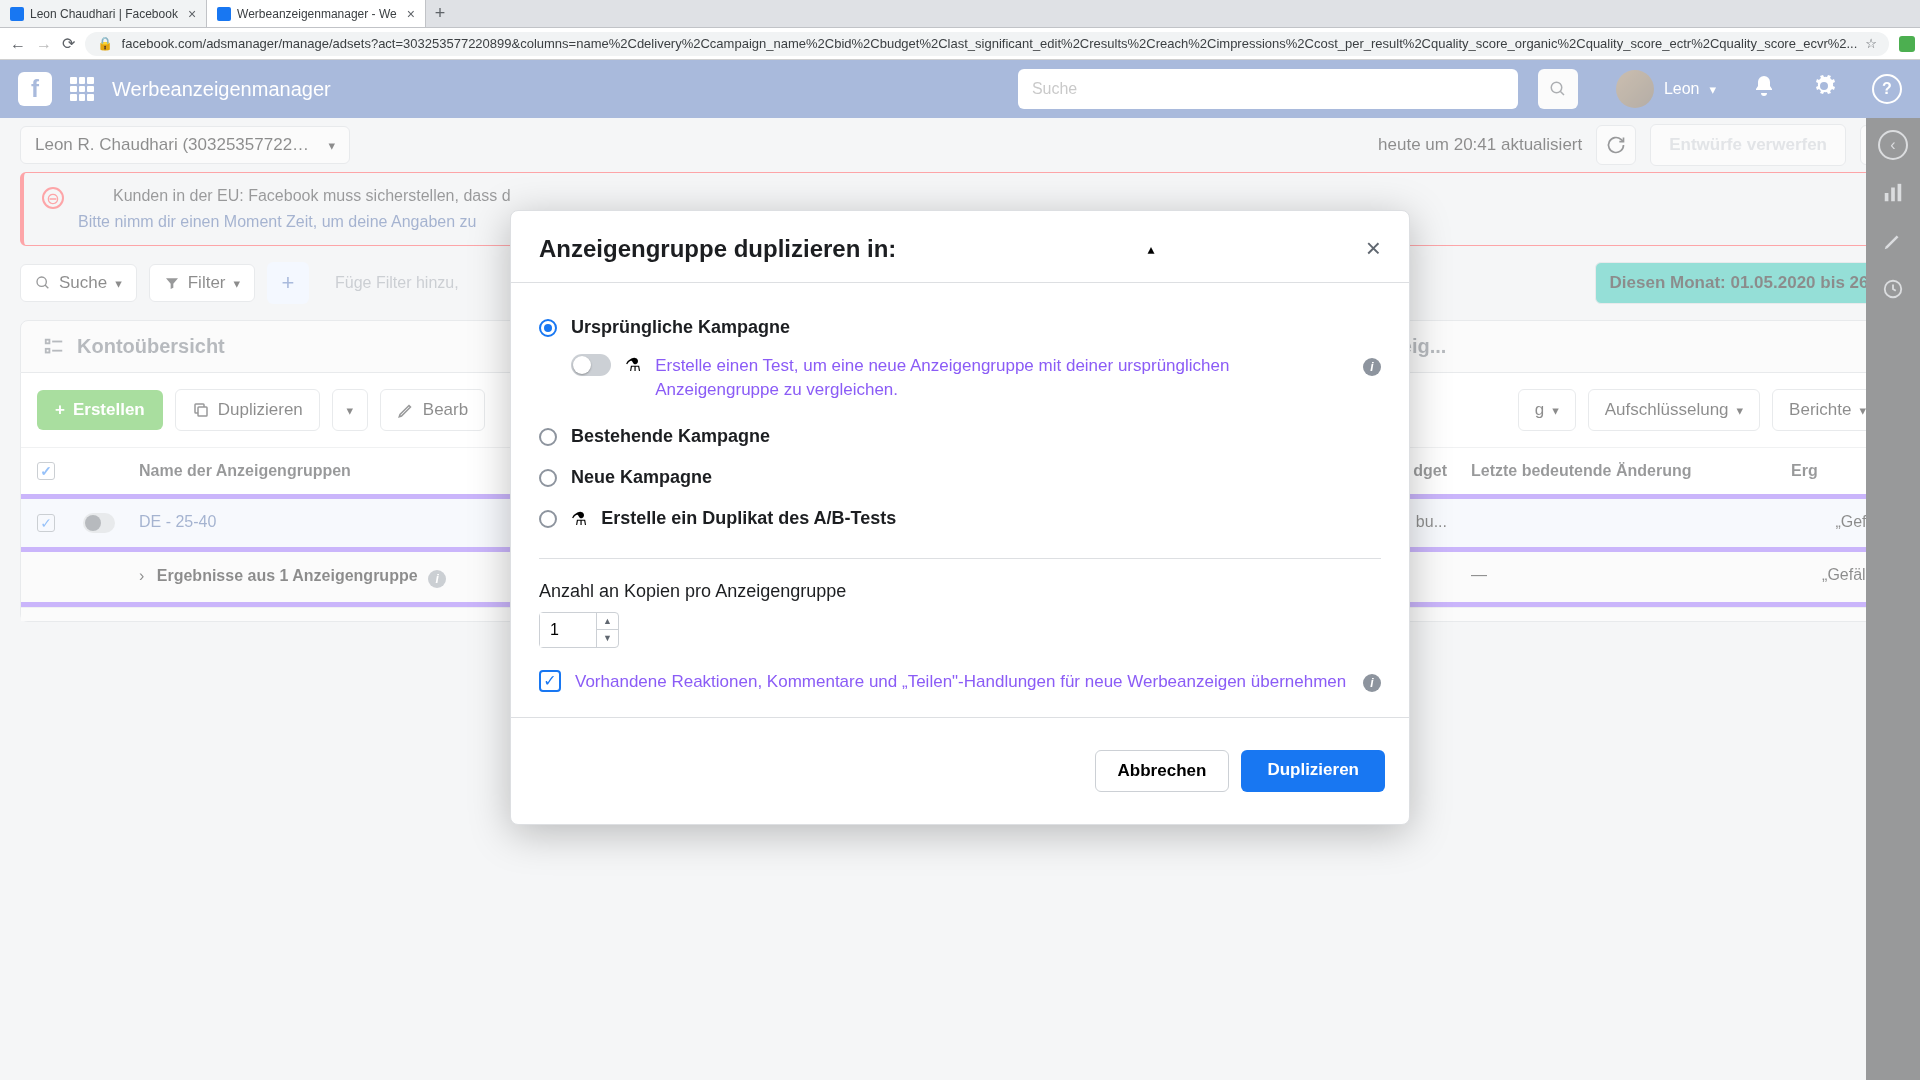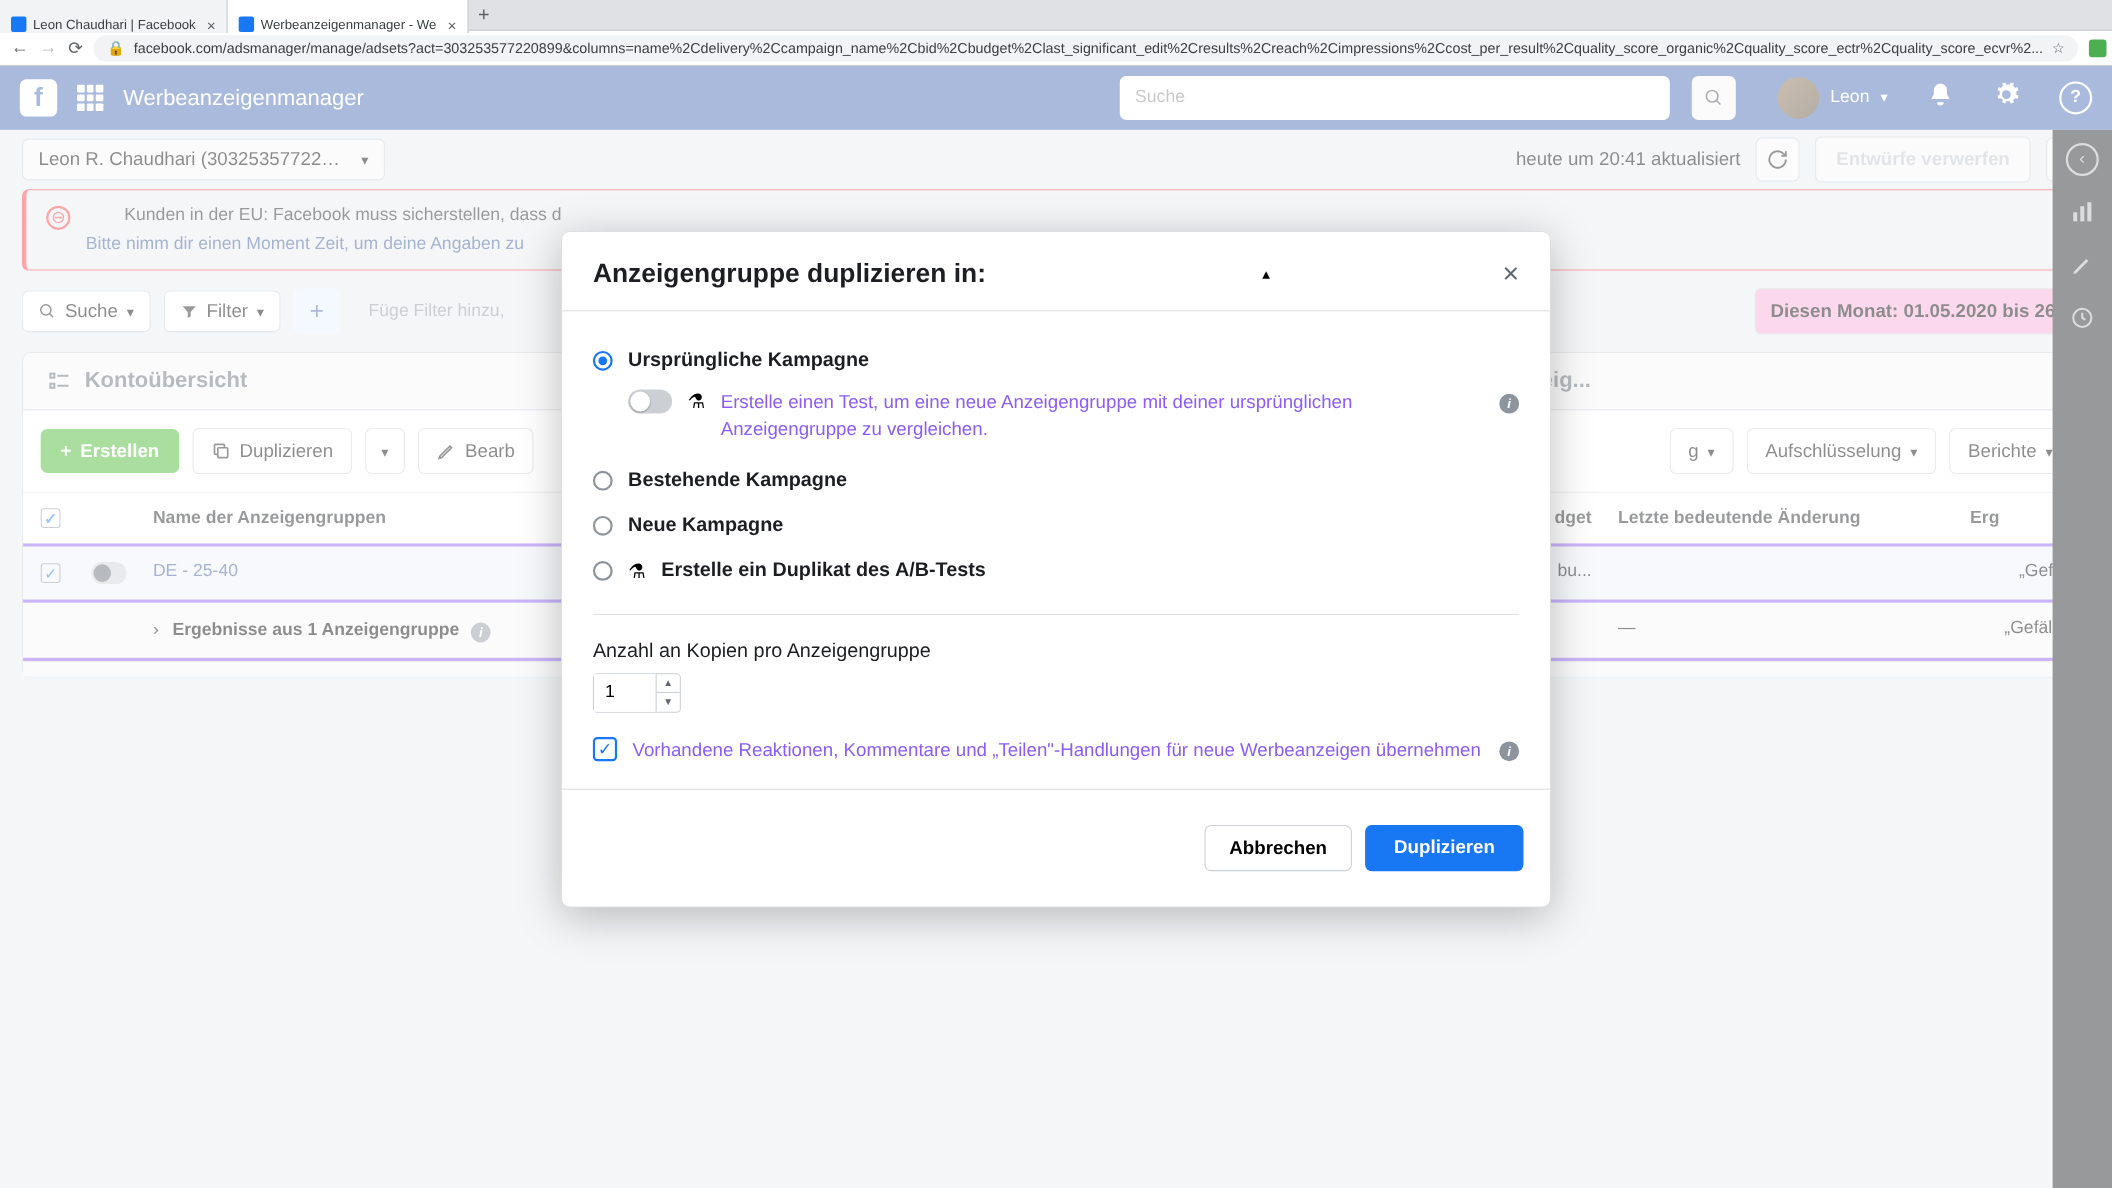--- a/index.html
+++ b/index.html
@@ -1,20 +1,20 @@
 <!DOCTYPE html>
 <html><head>
 <meta charset="utf-8">
 <style>
 * { margin: 0; padding: 0; box-sizing: border-box; font-family: -apple-system, BlinkMacSystemFont, "Segoe UI", Helvetica, Arial, sans-serif; }
 body { background: #e9eaed; overflow: hidden; width: 1920px; height: 1080px; }
 
 
 .browser-chrome { background: #dfe1e5; height: 28px; display: flex; align-items: stretch; border-bottom: 1px solid #c1c3c7; }
-.tab { display: flex; padding: 15px 10px; font-size: 12px; color: #3c4043; gap: 6px; max-width: 220px; background: #f1f3f4; border-right: 1px solid #c1c3c7; }
+.tab { display: flex; align-items: center; padding: 0 10px; font-size: 12px; color: #3c4043; gap: 6px; max-width: 220px; background: #f1f3f4; border-right: 1px solid #c1c3c7; }
 .tab.active { background: #fff; }
 .tab .favicon { width: 14px; height: 14px; border-radius: 2px; }
 .tab .close-x { color: #5f6368; font-size: 14px; margin-left: 4px; }
 .tab-plus { width: 28px; display: flex; align-items: center; justify-content: center; color: #5f6368; font-size: 18px; }
 
 .url-bar-row { background: #fff; height: 32px; display: flex; align-items: center; padding: 0 10px; gap: 10px; border-bottom: 1px solid #d0d0d0; }
 .nav-btn { color: #5f6368; font-size: 16px; }
 .url-field { flex: 1; background: #f1f3f4; border-radius: 14px; height: 24px; display: flex; align-items: center; padding: 0 12px; font-size: 13px; color: #3c4043; gap: 8px; }
 .url-icons { display: flex; gap: 8px; align-items: center; }
 .ext-icon { width: 16px; height: 16px; border-radius: 3px; }
@@ -44,35 +44,35 @@
 .eu-notice { margin: 0 20px 16px; border: 1px solid #fa383e; border-left: 4px solid #fa383e; border-radius: 6px; padding: 14px 48px 14px 18px; position: relative; display: flex; gap: 14px; }
 .eu-icon { width: 22px; height: 22px; border: 2px solid #fa383e; border-radius: 50%; display: flex; align-items: center; justify-content: center; color: #fa383e; flex-shrink: 0; }
 .eu-text1 { font-size: 16px; color: #1c1e21; margin-left: 35px; }
 .eu-text2 { font-size: 16px; color: #385898; margin-top: 8px; }
 .eu-close { position: absolute; right: 14px; top: 14px; font-size: 22px; color: #606770; }
 
 .filter-row { padding: 0 20px 16px; display: flex; align-items: center; gap: 12px; }
 .pill-btn { background: #fff; border: 1px solid #ccd0d5; border-radius: 6px; padding: 8px 14px; font-size: 17px; display: flex; align-items: center; gap: 8px; }
 .add-btn { width: 42px; height: 42px; background: #e7f0fe; border-radius: 6px; display: flex; align-items: center; justify-content: center; color: #4267b2; font-size: 22px; }
 .filter-input { flex: 1; padding: 10px 14px; font-size: 16px; color: #8d949e; }
-.date-pill { background: #f9a8d4; border: 1px solid #ccd0d5; border-radius: 6px; padding: 10px 14px; font-size: 17px; font-weight: 600; display: flex; align-items: flex-end; gap: 10px; }
+.date-pill { background: #14b8a6; border: 1px solid #ccd0d5; border-radius: 6px; padding: 10px 14px; font-size: 17px; font-weight: 600; display: flex; align-items: flex-end; gap: 10px; }
 
 .tabs-row { padding: 0 20px; display: flex; gap: 12px; }
 .view-tab { background: #fff; border: 1px solid #ccd0d5; border-radius: 8px 8px 0 0; padding: 14px 22px; font-size: 20px; font-weight: 600; color: #1c1e21; display: flex; align-items: center; gap: 12px; flex: 1; }
 .view-tab.inactive { background: #f5f6f7; color: #606770; }
 
 .content-panel { margin: 0 20px; background: #fff; border: 1px solid #ccd0d5; border-top: none; border-radius: 0 0 8px 8px; padding: 16px 0 0; }
 .toolbar { padding: 0 16px 16px; display: flex; align-items: center; gap: 12px; }
 .btn-green { background: #42b72a; color: #fff; padding: 10px 18px; border-radius: 6px; font-size: 17px; font-weight: 600; display: flex; align-items: center; gap: 8px; }
 .btn-tool { background: #fff; border: 1px solid #ccd0d5; padding: 10px 16px; border-radius: 6px; font-size: 17px; display: flex; align-items: center; gap: 8px; }
 .caret-btn { width: 36px; padding: 10px 0; justify-content: center; }
 .toolbar-right { margin-left: auto; display: flex; gap: 12px; }
 
 .data-table { width: 100%; border-top: 1px solid #dddfe2; font-size: 16px; }
-.tr { display: flex; border-bottom: 3px solid #8b5cf6; }
+.tr { display: flex; border-bottom: 5px solid #8b5cf6; }
 .th, .td { padding: 14px 12px; }
 .col-cb { width: 50px; display: flex; align-items: center; justify-content: center; }
 .col-sw { width: 56px; display: flex; align-items: center; }
 .col-name { flex: 1; min-width: 400px; }
 .col-b { width: 120px; }
 .col-c { width: 320px; }
 .col-d { width: 120px; }
 .th { font-weight: 600; color: #1c1e21; }
 .cb { width: 18px; height: 18px; border: 1px solid #8d949e; border-radius: 3px; display: flex; align-items: center; justify-content: center; color: #1877f2; font-size: 14px; }
 .cb.checked::after { content: "✓"; }

